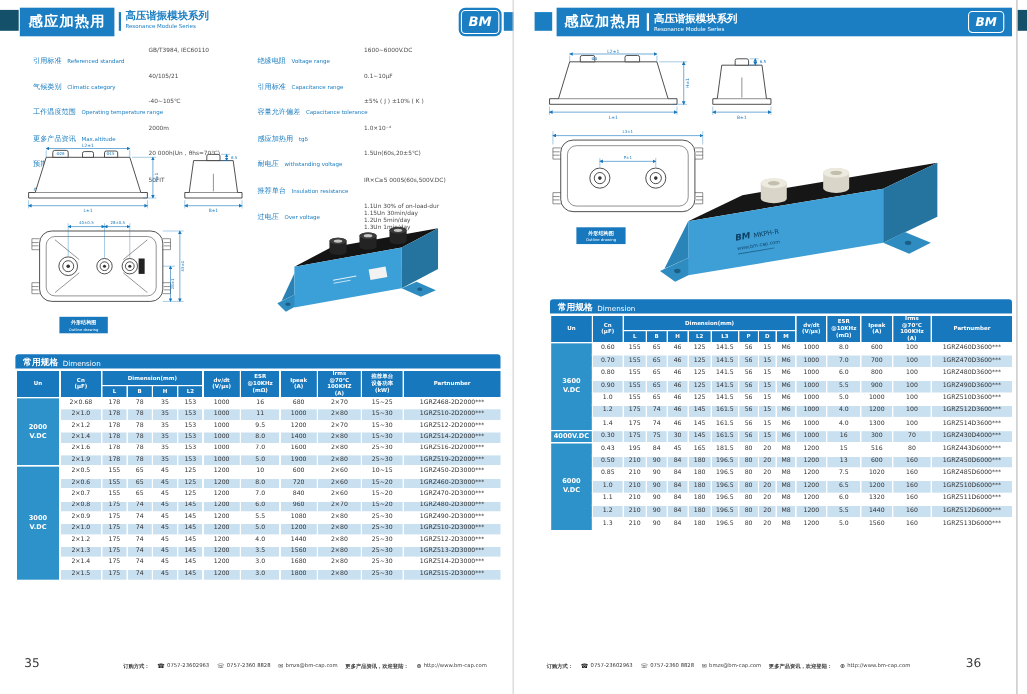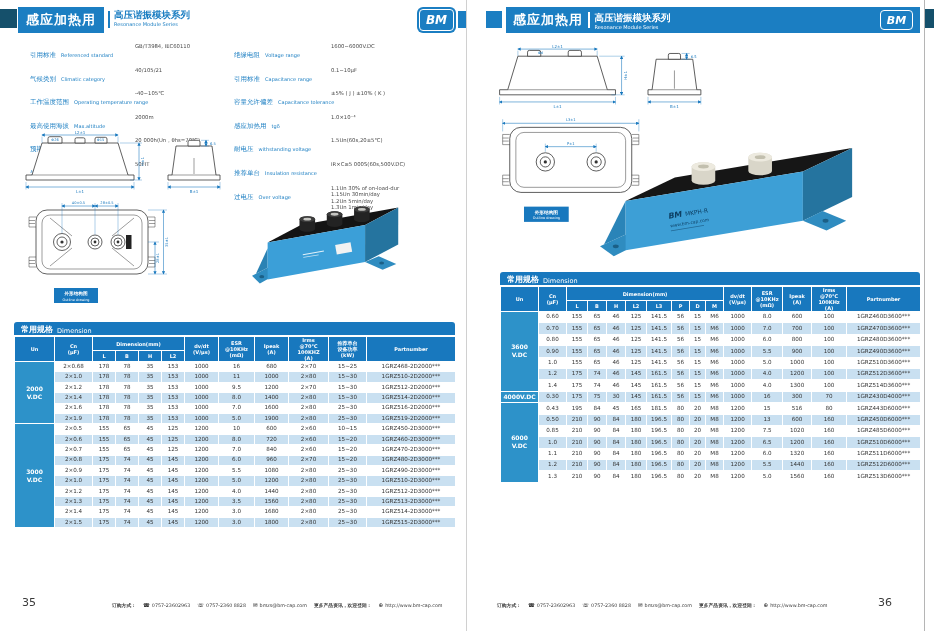--- a/index.html
+++ b/index.html
@@ -115,21 +115,21 @@
       </div>
       <div class="spec-row">
         <div class="spec-label"><span class="cn">气候类别</span> <span class="en">Climatic category</span></div>
         <div class="spec-val">40/105/21</div>
       </div>
       <div class="spec-row">
         <div class="spec-label"><span class="cn">工作温度范围</span> <span class="en">Operating temperature range</span></div>
         <div class="spec-val">-40~105℃</div>
       </div>
       <div class="spec-row">
-        <div class="spec-label"><span class="cn">最高使用海拔</span> <span class="en">Max.altitude</span></div>
+        <div class="spec-label"><span class="cn">更多产品资讯</span> <span class="en">Max.altitude</span></div>
         <div class="spec-val">2000m</div>
       </div>
       <div class="spec-row">
         <div class="spec-label"><span class="cn">预期寿命</span> <span class="en">Lifetime expectancy</span></div>
         <div class="spec-val">20 000h(Un，θhs=70℃)</div>
       </div>
       <div class="spec-row">
         <div class="spec-label"><span class="cn">失效率</span> <span class="en">Failure rate</span></div>
         <div class="spec-val">50FIT</div>
       </div>

